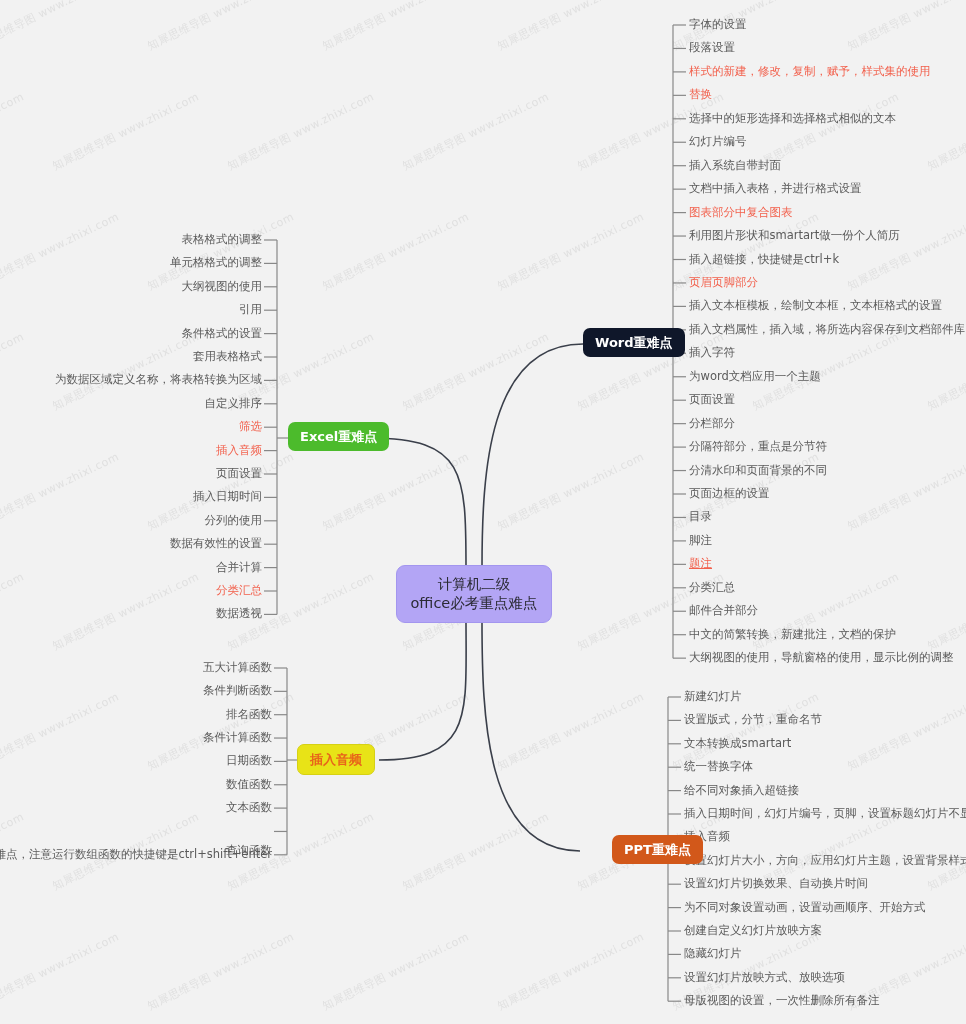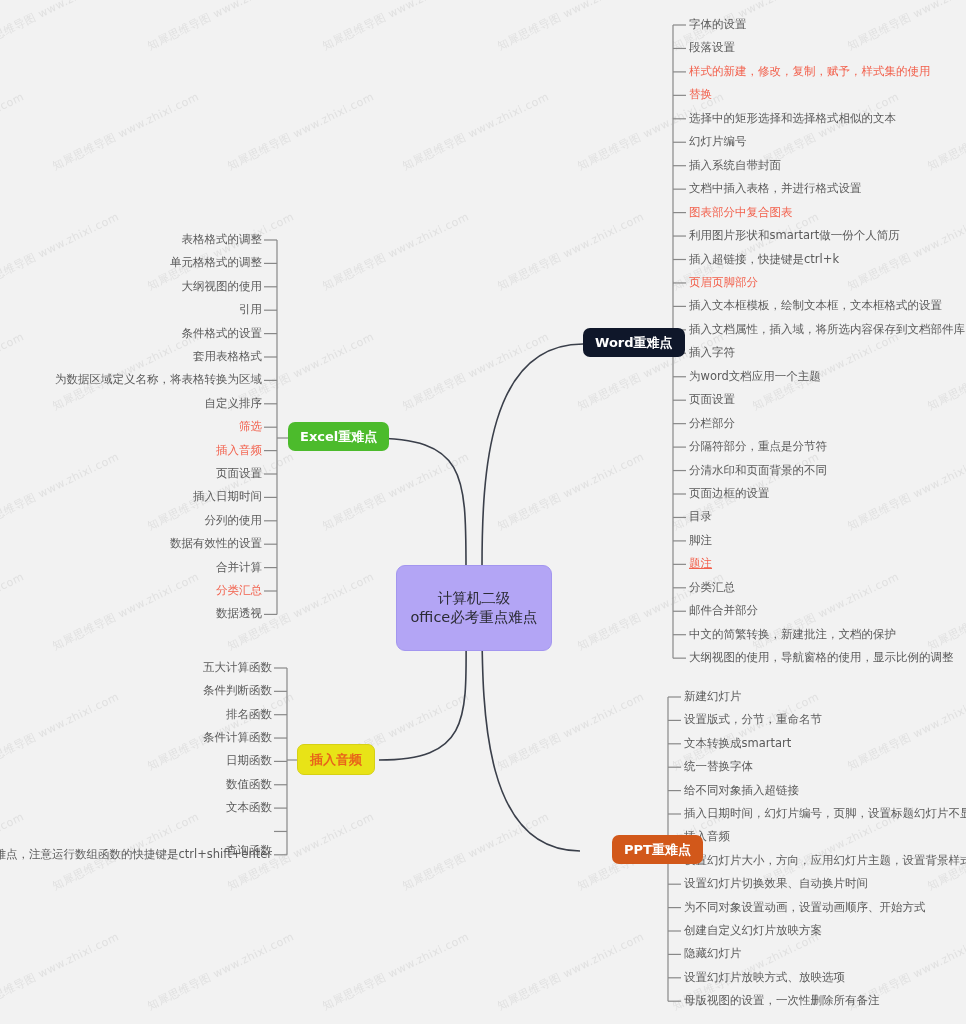--- a/index.html
+++ b/index.html
@@ -60,21 +60,21 @@
     text-align: center;
     white-space: pre;
     line-height: 1.32;
   }
 
   .root-node {
     border-radius: 9px;
     background: #b3a5f5;
     color: #2b2b35;
     font-size: 14.5px;
-    padding: 23px 14px;
+    padding: 9px 14px;
     border: 1px solid #a396ef;
   }
 
   .branch-node {
     border-radius: 7px;
     font-size: 13px;
     font-weight: bold;
     padding: 6px 12px;
     color: #ffffff;
   }

